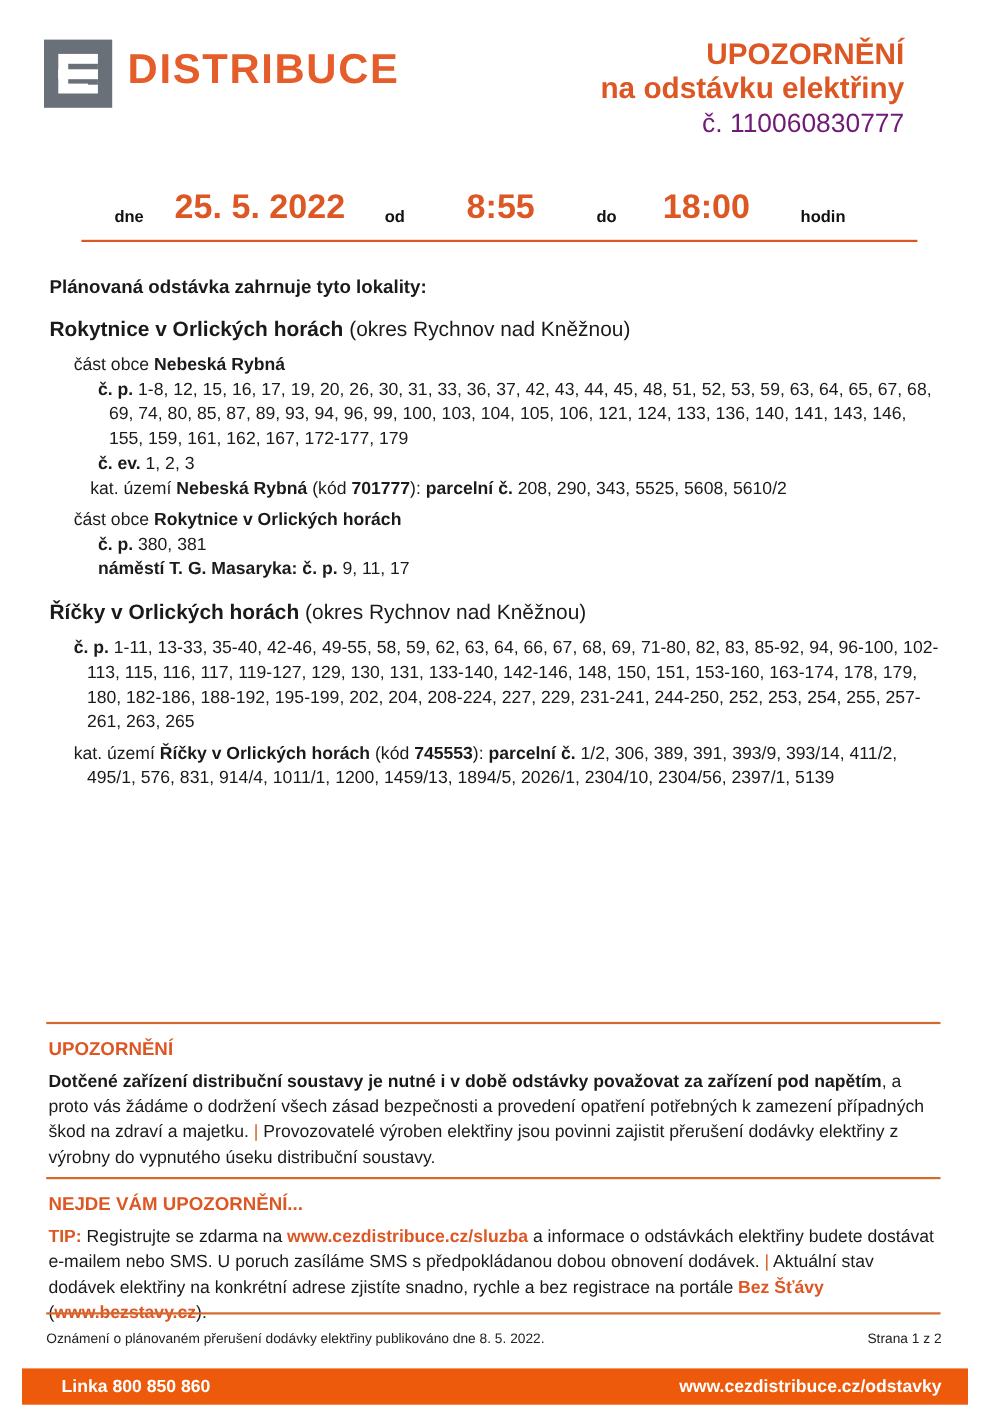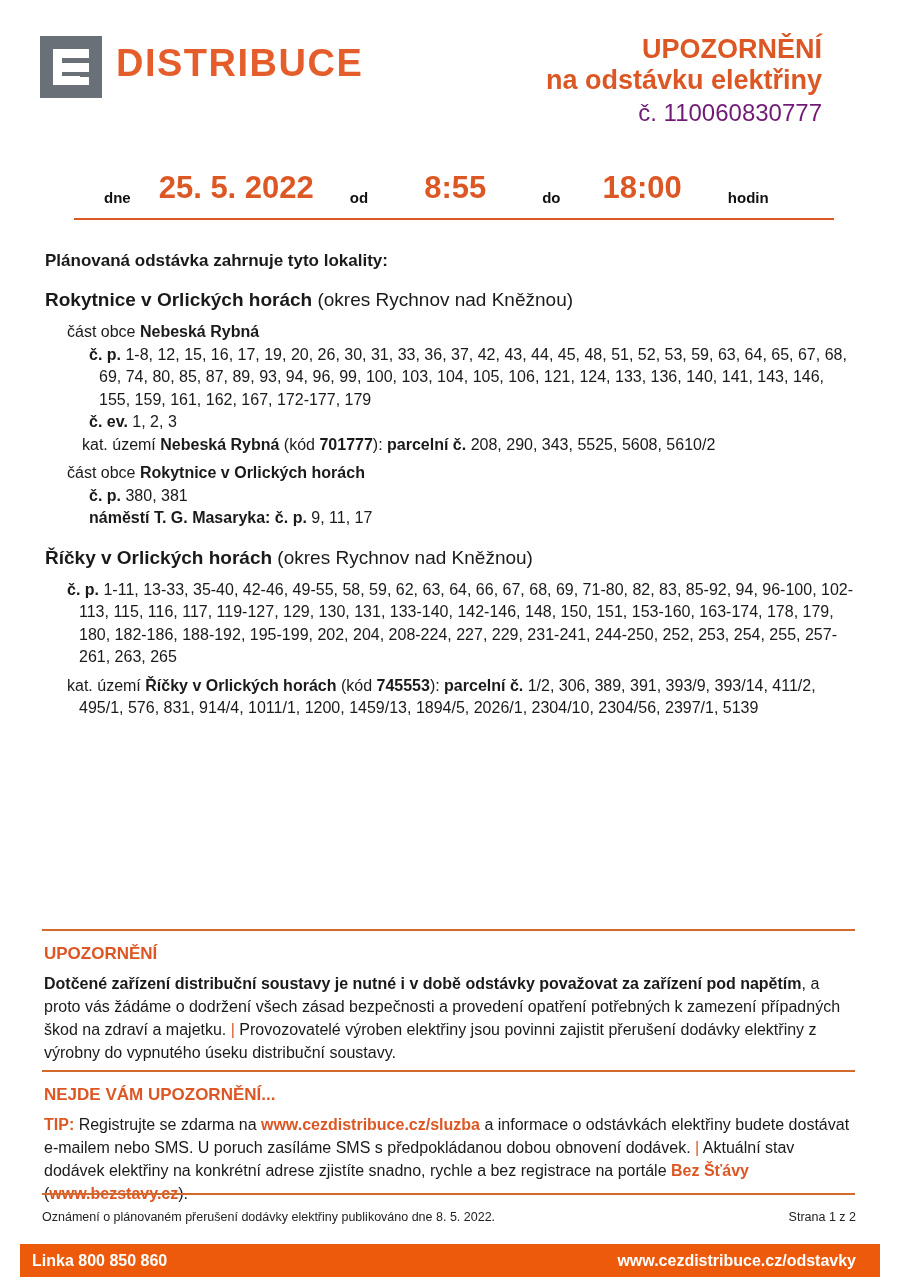--- a/index.html
+++ b/index.html
@@ -73,21 +73,21 @@
   .footer-note{
     position:absolute;left:42px;right:44px;top:1210px;
     display:flex;justify-content:space-between;
     font-size:12.5px;color:#222;
   }
   .footer-bar{
     position:absolute;left:20px;right:20px;top:1244px;height:33px;
     background:var(--bar);color:#fff;
     display:flex;justify-content:space-between;align-items:center;
     font-size:16px;font-weight:700;
-    padding:0 24px 0 12px;
+    padding:0 24px 0 36px;
     gap:40px;
   }
 </style>
 </head>
 <body>
 
 <div class="logo">
   <div class="ring"></div>
   <div class="midbar"></div>
   <div class="gap-top"></div>

